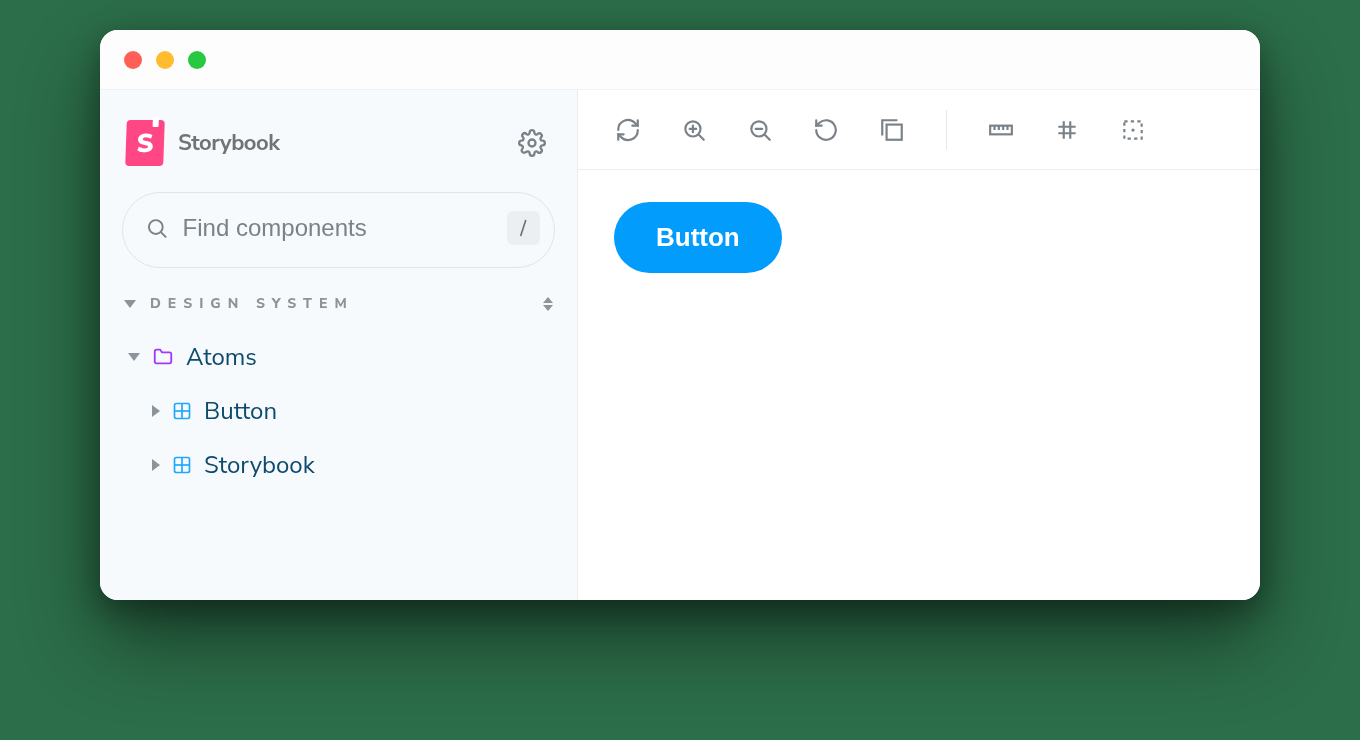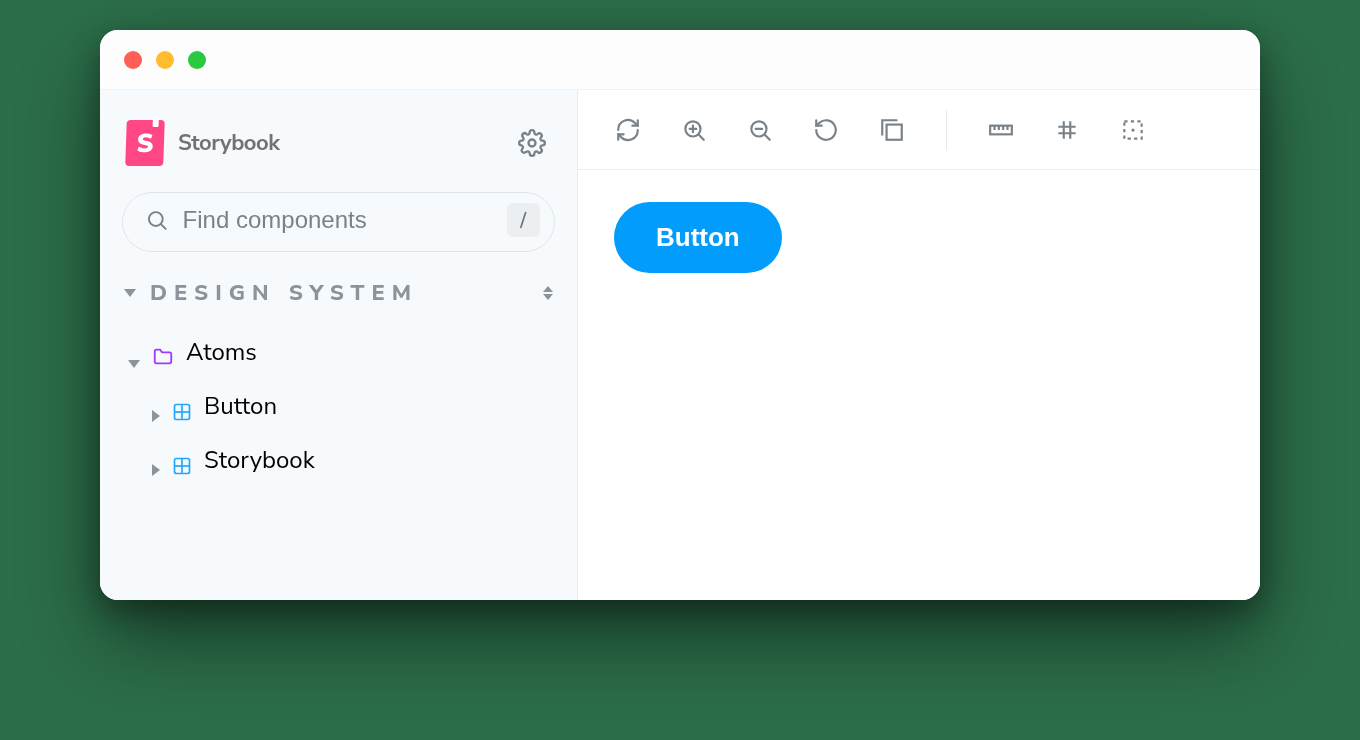--- a/index.html
+++ b/index.html
@@ -51,50 +51,50 @@
   }
   .brand-mark::before{
     content:""; position:absolute; top:-3px; right:6px; width:6px; height:10px; background:#fff; border-radius:1px;
   }
   .brand-name { font-size:22px; font-weight:700; color:#737373; letter-spacing:-0.5px;}
   .gear-btn { color:#7a8289; display:flex; align-items:center; justify-content:center; width:38px;height:38px; border-radius:8px; cursor:pointer;}
 
   .search {
     display:flex; align-items:center; gap:14px;
     border:1px solid #dfe4e9; border-radius:40px;
-    height:60px; padding:0 14px 4px 22px; background:#f7fafc;
+    height:76px; padding:0 14px 4px 22px; background:#f7fafc;
   }
   .search svg{color:#7a8289;}
   .search input{
     flex:1; border:none; outline:none; background:transparent;
     font-size:24px; color:#2e3438;
   }
   .search input::placeholder{color:#7a8289;}
   .kbd {
     background:#eceff2; color:#6b7176; width:34px; height:34px;
     display:flex;align-items:center;justify-content:center;
     border-radius:6px; font-size:20px; font-weight:600;
   }
 
   .section-header{
     display:flex; align-items:center; justify-content:space-between;
-    color:#8b939b; font-weight:800; letter-spacing:7px; font-size:22px;
+    color:#8b939b; font-weight:800; letter-spacing:7px; font-size:14px;
     padding:0 2px; cursor:pointer;
   }
   .section-header .left{display:flex;align-items:center;gap:14px;}
   .caret-down{width:0;height:0;border-left:6px solid transparent;border-right:6px solid transparent;border-top:8px solid #8b939b;}
   .sort-icon{display:flex;flex-direction:column;gap:2px;color:#8b939b}
   .sort-icon span{width:0;height:0;border-left:5px solid transparent;border-right:5px solid transparent;}
   .sort-icon .up{border-bottom:6px solid #8b939b;}
   .sort-icon .dn{border-top:6px solid #8b939b;}
 
   .tree{display:flex;flex-direction:column;gap:6px; margin-top:-6px;}
   .tree-row{
-    display:flex;align-items:flex-end;gap:12px;
-    font-size:24px;color:#000000;
+    display:flex;align-items:center;gap:12px;
+    font-size:24px;color:#0c4a6e;
     padding:8px 6px; border-radius:6px; cursor:pointer;
   }
   .tree-row.child{padding-left:30px;}
   .caret-right{width:0;height:0;border-top:6px solid transparent;border-bottom:6px solid transparent;border-left:8px solid #8b939b; flex:none;}
   .folder-icon{color:#a238ff; flex:none;}
   .component-icon{color:#1ea7fd; flex:none;}
 
   .main{flex:1;display:flex;flex-direction:column;background:#fff;}
   .toolbar{
     height:80px; border-bottom:1px solid #eceff2;

